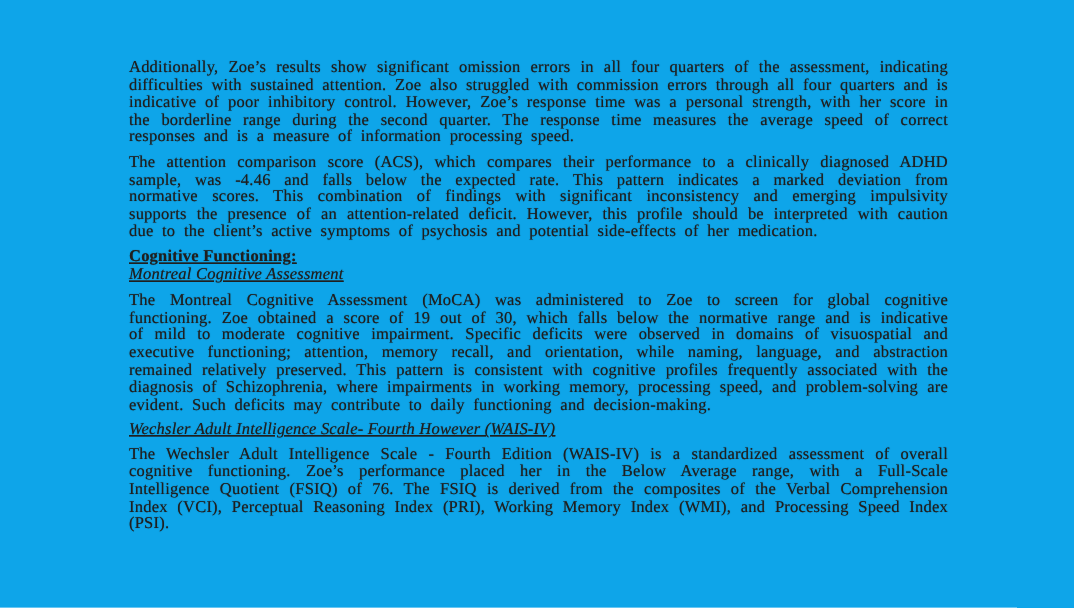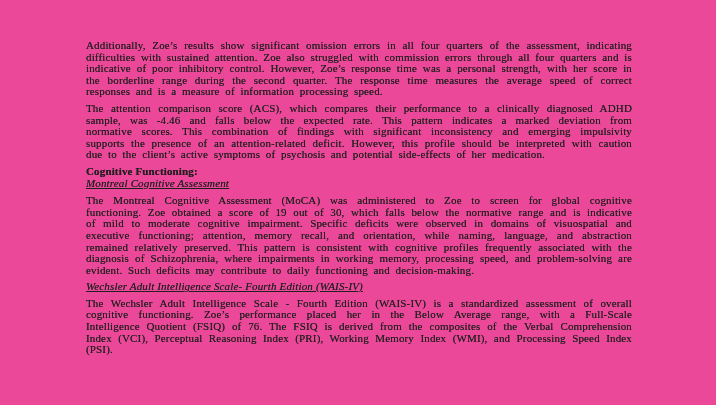--- a/index.html
+++ b/index.html
@@ -10,39 +10,40 @@
   body {
     width: 716px;
     height: 405px;
     overflow: hidden;
   }
   .page {
     box-sizing: border-box;
     width: 716px;
     height: 405px;
     padding: 40px 84px 0 86px;
-    background: #ec4899;
+    background: #0ea5e9;
   }
   .page p, .page h3 {
     margin: 0 0 5px 0;
     font-family: "Liberation Serif", "DejaVu Serif", serif;
     font-size: 11px;
     line-height: 11.6px;
     color: #1f1f1f;
     text-shadow: 0 0 0.6px rgba(31,31,31,0.75);
     letter-spacing: 0.15px;
   }
   .body-para {
     text-align: justify;
     word-spacing: 2.8px;
   }
   .section-heading {
     font-weight: bold;
     margin-bottom: 0 !important;
     text-align: left;
+    text-decoration: underline;
   }
   .subheading-italic {
     font-style: italic;
     text-align: left;
     text-decoration: underline;
   }
   .subheading-italic.after-heading {
     margin-bottom: 6px !important;
   }
 </style>
@@ -54,17 +55,17 @@
   <p class="body-para">Additionally, Zoe’s results show significant omission errors in all four quarters of the assessment, indicating difficulties with sustained attention. Zoe also struggled with commission errors through all four quarters and is indicative of poor inhibitory control. However, Zoe’s response time was a personal strength, with her score in the borderline range during the second quarter. The response time measures the average speed of correct responses and is a measure of information processing speed.</p>
 
   <p class="body-para">The attention comparison score (ACS), which compares their performance to a clinically diagnosed ADHD sample, was -4.46 and falls below the expected rate. This pattern indicates a marked deviation from normative scores. This combination of findings with significant inconsistency and emerging impulsivity supports the presence of an attention-related deficit. However, this profile should be interpreted with caution due to the client’s active symptoms of psychosis and potential side-effects of her medication.</p>
 
   <h3 class="section-heading">Cognitive Functioning:</h3>
 
   <p class="subheading-italic after-heading">Montreal Cognitive Assessment</p>
 
   <p class="body-para">The Montreal Cognitive Assessment (MoCA) was administered to Zoe to screen for global cognitive functioning. Zoe obtained a score of 19 out of 30, which falls below the normative range and is indicative of mild to moderate cognitive impairment. Specific deficits were observed in domains of visuospatial and executive functioning; attention, memory recall, and orientation, while naming, language, and abstraction remained relatively preserved. This pattern is consistent with cognitive profiles frequently associated with the diagnosis of Schizophrenia, where impairments in working memory, processing speed, and problem-solving are evident. Such deficits may contribute to daily functioning and decision-making.</p>
 
-  <p class="subheading-italic">Wechsler Adult Intelligence Scale- Fourth Edition (WAIS-IV)</p>
+  <p class="subheading-italic">Wechsler Adult Intelligence Scale- Fourth However (WAIS-IV)</p>
 
   <p class="body-para">The Wechsler Adult Intelligence Scale - Fourth Edition (WAIS-IV) is a standardized assessment of overall cognitive functioning. Zoe’s performance placed her in the Below Average range, with a Full-Scale Intelligence Quotient (FSIQ) of 76. The FSIQ is derived from the composites of the Verbal Comprehension Index (VCI), Perceptual Reasoning Index (PRI), Working Memory Index (WMI), and Processing Speed Index (PSI).</p>
 
 </div>
 
 </body></html>

